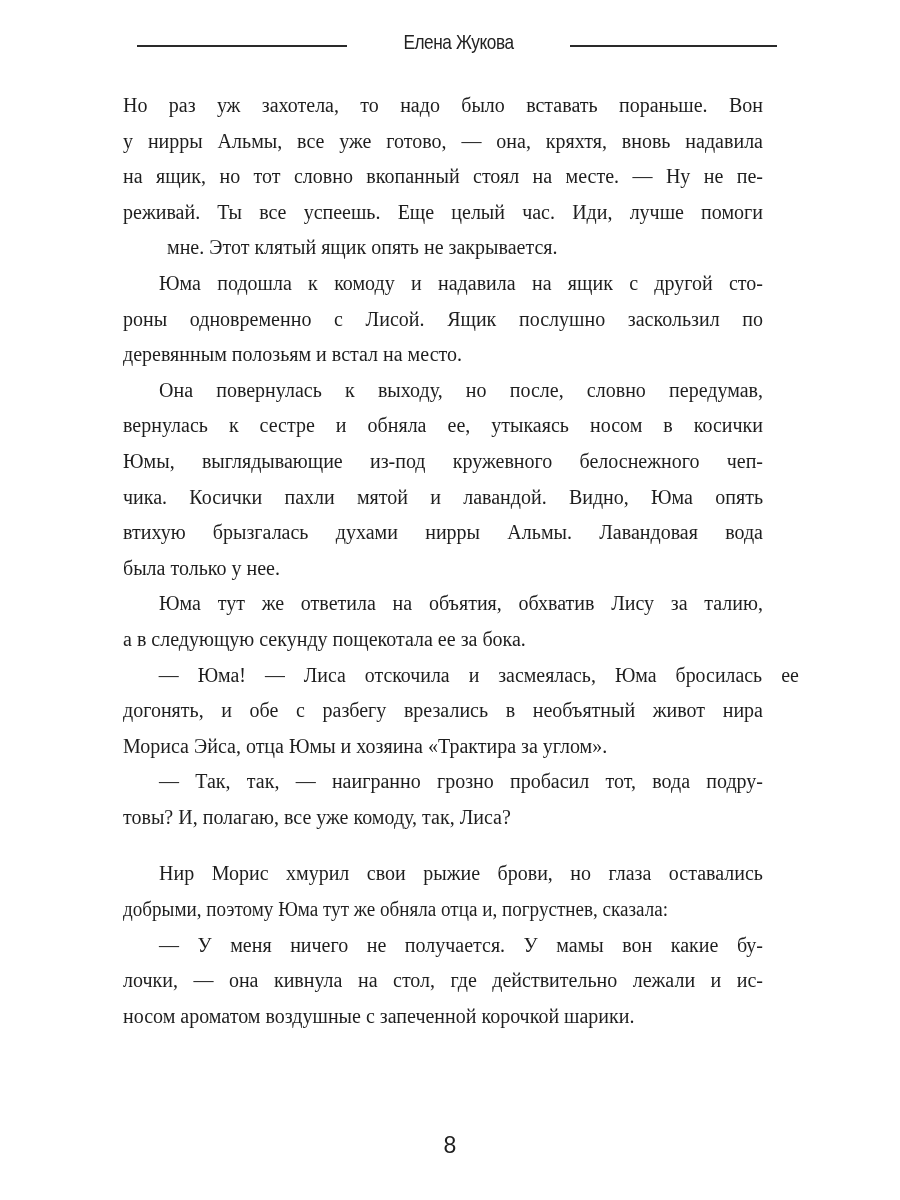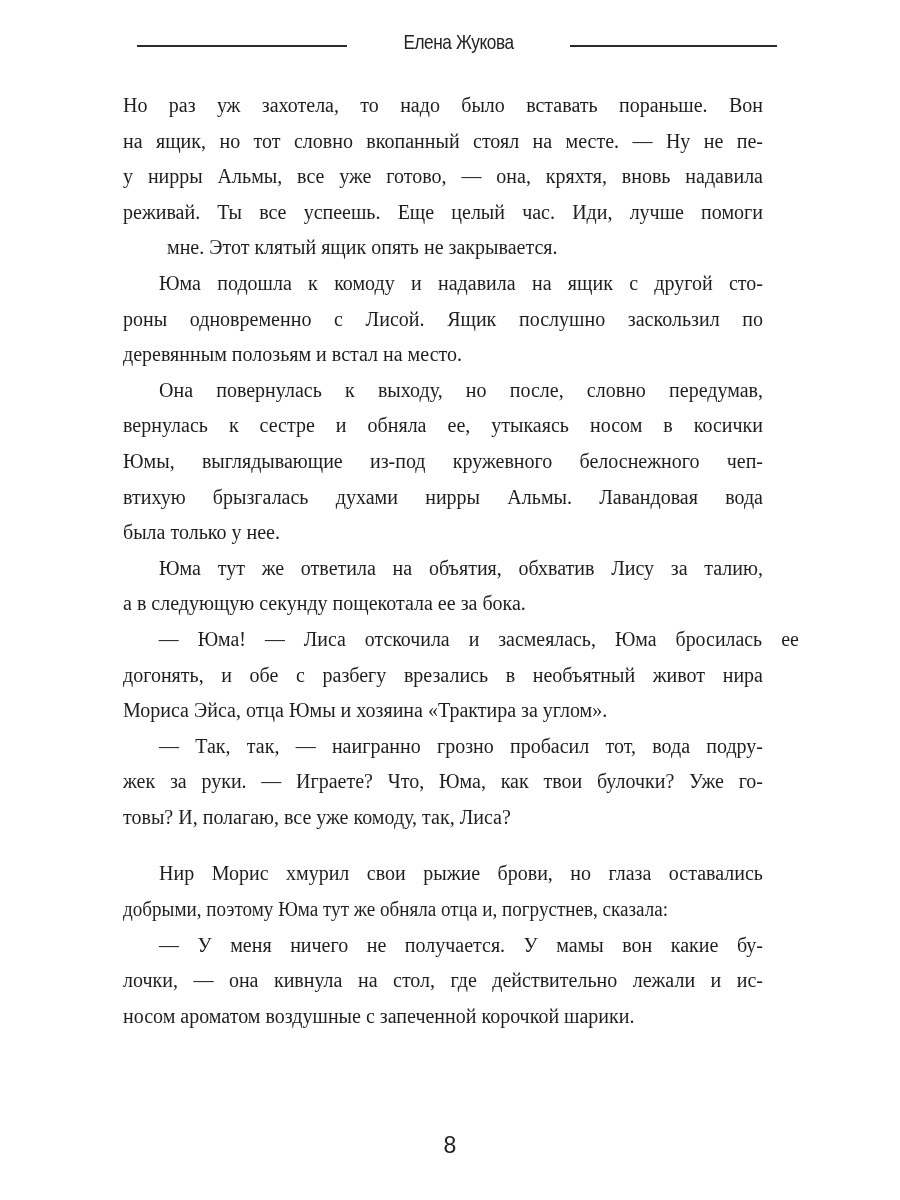--- a/index.html
+++ b/index.html
@@ -80,49 +80,49 @@
 
 <div class="header">
   <div class="header-rule left"></div>
   <div class="header-title">Елена Жукова</div>
   <div class="header-rule right"></div>
 </div>
 
 <div class="text-block" id="text-block">
     <div>
       <span class="line" style="display: block; text-align-last: justify;">Но раз уж захотела, то надо было вставать пораньше. Вон</span>
+      <span class="line" style="display: block; text-align-last: justify;">у нирры Альмы, все уже готово, — она, кряхтя, вновь надавила</span>
       <span class="line" style="display: block; text-align-last: justify;">на ящик, но тот словно вкопанный стоял на месте. — Ну не пе-</span>
-      <span class="line" style="display: block; text-align-last: justify;">у нирры Альмы, все уже готово, — она, кряхтя, вновь надавила</span>
       <span class="line" style="display: block; text-align-last: justify;">реживай. Ты все успеешь. Еще целый час. Иди, лучше помоги</span>
       <span class="line last" style="display: block; text-align-last: auto; margin-left: 44px;">мне. Этот клятый ящик опять не закрывается.</span>
     </div>
     <div>
       <span class="line indent" style="display: block; text-align-last: justify;">Юма подошла к комоду и надавила на ящик с другой сто-</span>
       <span class="line" style="display: block; text-align-last: justify;">роны одновременно с Лисой. Ящик послушно заскользил по</span>
       <span class="line last" style="display: block; text-align-last: auto;">деревянным полозьям и встал на место.</span>
     </div>
     <div>
       <span class="line indent" style="display: block; text-align-last: justify;">Она повернулась к выходу, но после, словно передумав,</span>
       <span class="line" style="display: block; text-align-last: justify;">вернулась к сестре и обняла ее, утыкаясь носом в косички</span>
       <span class="line" style="display: block; text-align-last: justify;">Юмы, выглядывающие из-под кружевного белоснежного чеп-</span>
+      <span class="line" style="display: block; text-align-last: justify;">чика. Косички пахли мятой и лавандой. Видно, Юма опять</span>
       <span class="line" style="display: block; text-align-last: justify;">втихую брызгалась духами нирры Альмы. Лавандовая вода</span>
       <span class="line last" style="display: block; text-align-last: auto;">была только у нее.</span>
     </div>
     <div>
       <span class="line indent" style="display: block; text-align-last: justify;">Юма тут же ответила на объятия, обхватив Лису за талию,</span>
       <span class="line last" style="display: block; text-align-last: auto;">а в следующую секунду пощекотала ее за бока.</span>
     </div>
     <div>
       <span class="line indent" style="display: block; text-align-last: justify; width: 644px; transform: scaleX(0.993789);">— Юма! — Лиса отскочила и засмеялась, Юма бросилась ее</span>
       <span class="line" style="display: block; text-align-last: justify;">догонять, и обе с разбегу врезались в необъятный живот нира</span>
       <span class="line last" style="display: block; text-align-last: auto;">Мориса Эйса, отца Юмы и хозяина «Трактира за углом».</span>
     </div>
     <div>
       <span class="line indent" style="display: block; text-align-last: justify;">— Так, так, — наигранно грозно пробасил тот, вода подру-</span>
-      <span class="line" style="display: block; text-align-last: justify;">жек за руки. — Играете? Что, Юма, как твои булочки? Уже го-</span>
       <span class="line last" style="display: block; text-align-last: auto;">товы? И, полагаю, все уже комоду, так, Лиса?</span>
     </div>
     <div>
       <span class="line indent" style="display: block; text-align-last: justify; margin-top: 21px;">Нир Морис хмурил свои рыжие брови, но глаза оставались</span>
       <span class="line last" style="display: block; text-align-last: auto; width: 670px; transform: scaleX(0.955224);">добрыми, поэтому Юма тут же обняла отца и, погрустнев, сказала:</span>
     </div>
     <div>
       <span class="line indent" style="display: block; text-align-last: justify;">— У меня ничего не получается. У мамы вон какие бу-</span>
       <span class="line" style="display: block; text-align-last: justify;">лочки, — она кивнула на стол, где действительно лежали и ис-</span>
       <span class="line last" style="display: block; text-align-last: auto;">носом ароматом воздушные с запеченной корочкой шарики.</span>

